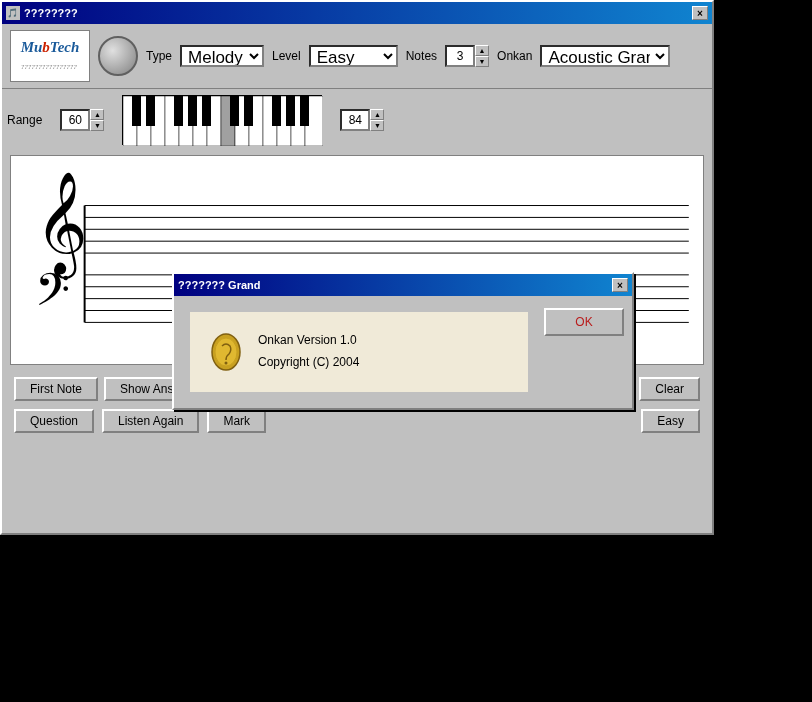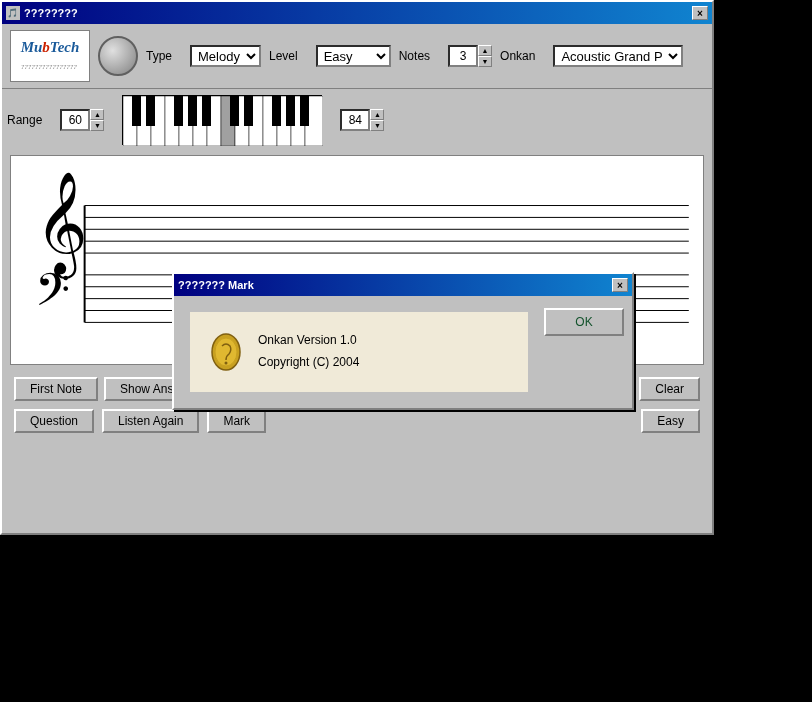--- a/index.html
+++ b/index.html
@@ -87,30 +87,30 @@
       justify-content: center;
       font-size: 13px;
       font-weight: bold;
       color: #2a5a9a;
       font-style: italic;
     }
     .logo-area span { color: #cc0000; }
     .toolbar-group {
       display: flex;
       align-items: center;
-      gap: 18px;
+      gap: 8px;
     }
     .toolbar-label {
       font-size: 12px;
       color: #000;
     }
     select.win95 {
       background: #fff;
       border: 2px inset #808080;
-      font-size: 13px;
+      font-size: 17px;
       height: 22px;
       padding: 0 2px;
     }
     .spinner-group {
       display: flex;
       align-items: center;
     }
     .spinner-input {
       width: 30px;
       height: 22px;
@@ -275,21 +275,21 @@
     }
     .dialog-ok-btn {
       width: 80px;
       height: 28px;
       background: #c0c0c0;
       border: 2px solid #fff;
       border-right-color: #808080;
       border-bottom-color: #808080;
       font-size: 12px;
       cursor: pointer;
-      color: #14532d;
+      color: #b91c1c;
       align-self: flex-start;
       margin-top: 4px;
     }
 
     
     .staff-svg {
       width: 100%;
       height: 100%;
     }
   </style>
@@ -439,21 +439,21 @@
     <button class="btn-question">Question</button>
     <button class="btn-win95">Listen Again</button>
     <button class="btn-win95">Mark</button>
     <div style="margin-left:auto;">
       <button class="btn-win95">Easy</button>
     </div>
   </div>
 
   <div class="dialog">
     <div class="dialog-title">
-      <span>??????? Mark</span>
+      <span>??????? Grand</span>
       <button class="dialog-close-btn">×</button>
     </div>
     <div style="padding:8px;display:flex;align-items:flex-start;gap:8px;">
       <div class="dialog-body" style="flex:1;">
         <div class="dialog-icon">
 
           <svg width="38" height="48" viewBox="0 0 38 48">
             <ellipse cx="19" cy="24" rx="14" ry="18" fill="#c8a020" stroke="#806010" stroke-width="1.5"></ellipse>
             <ellipse cx="19" cy="24" rx="11" ry="14" fill="#e0b830" stroke="#c8a020" stroke-width="1"></ellipse>
             <path d="M15 18 Q19 14 23 18 Q25 22 22 26 Q19 28 19 32" fill="none" stroke="#806010" stroke-width="1.5"></path>

